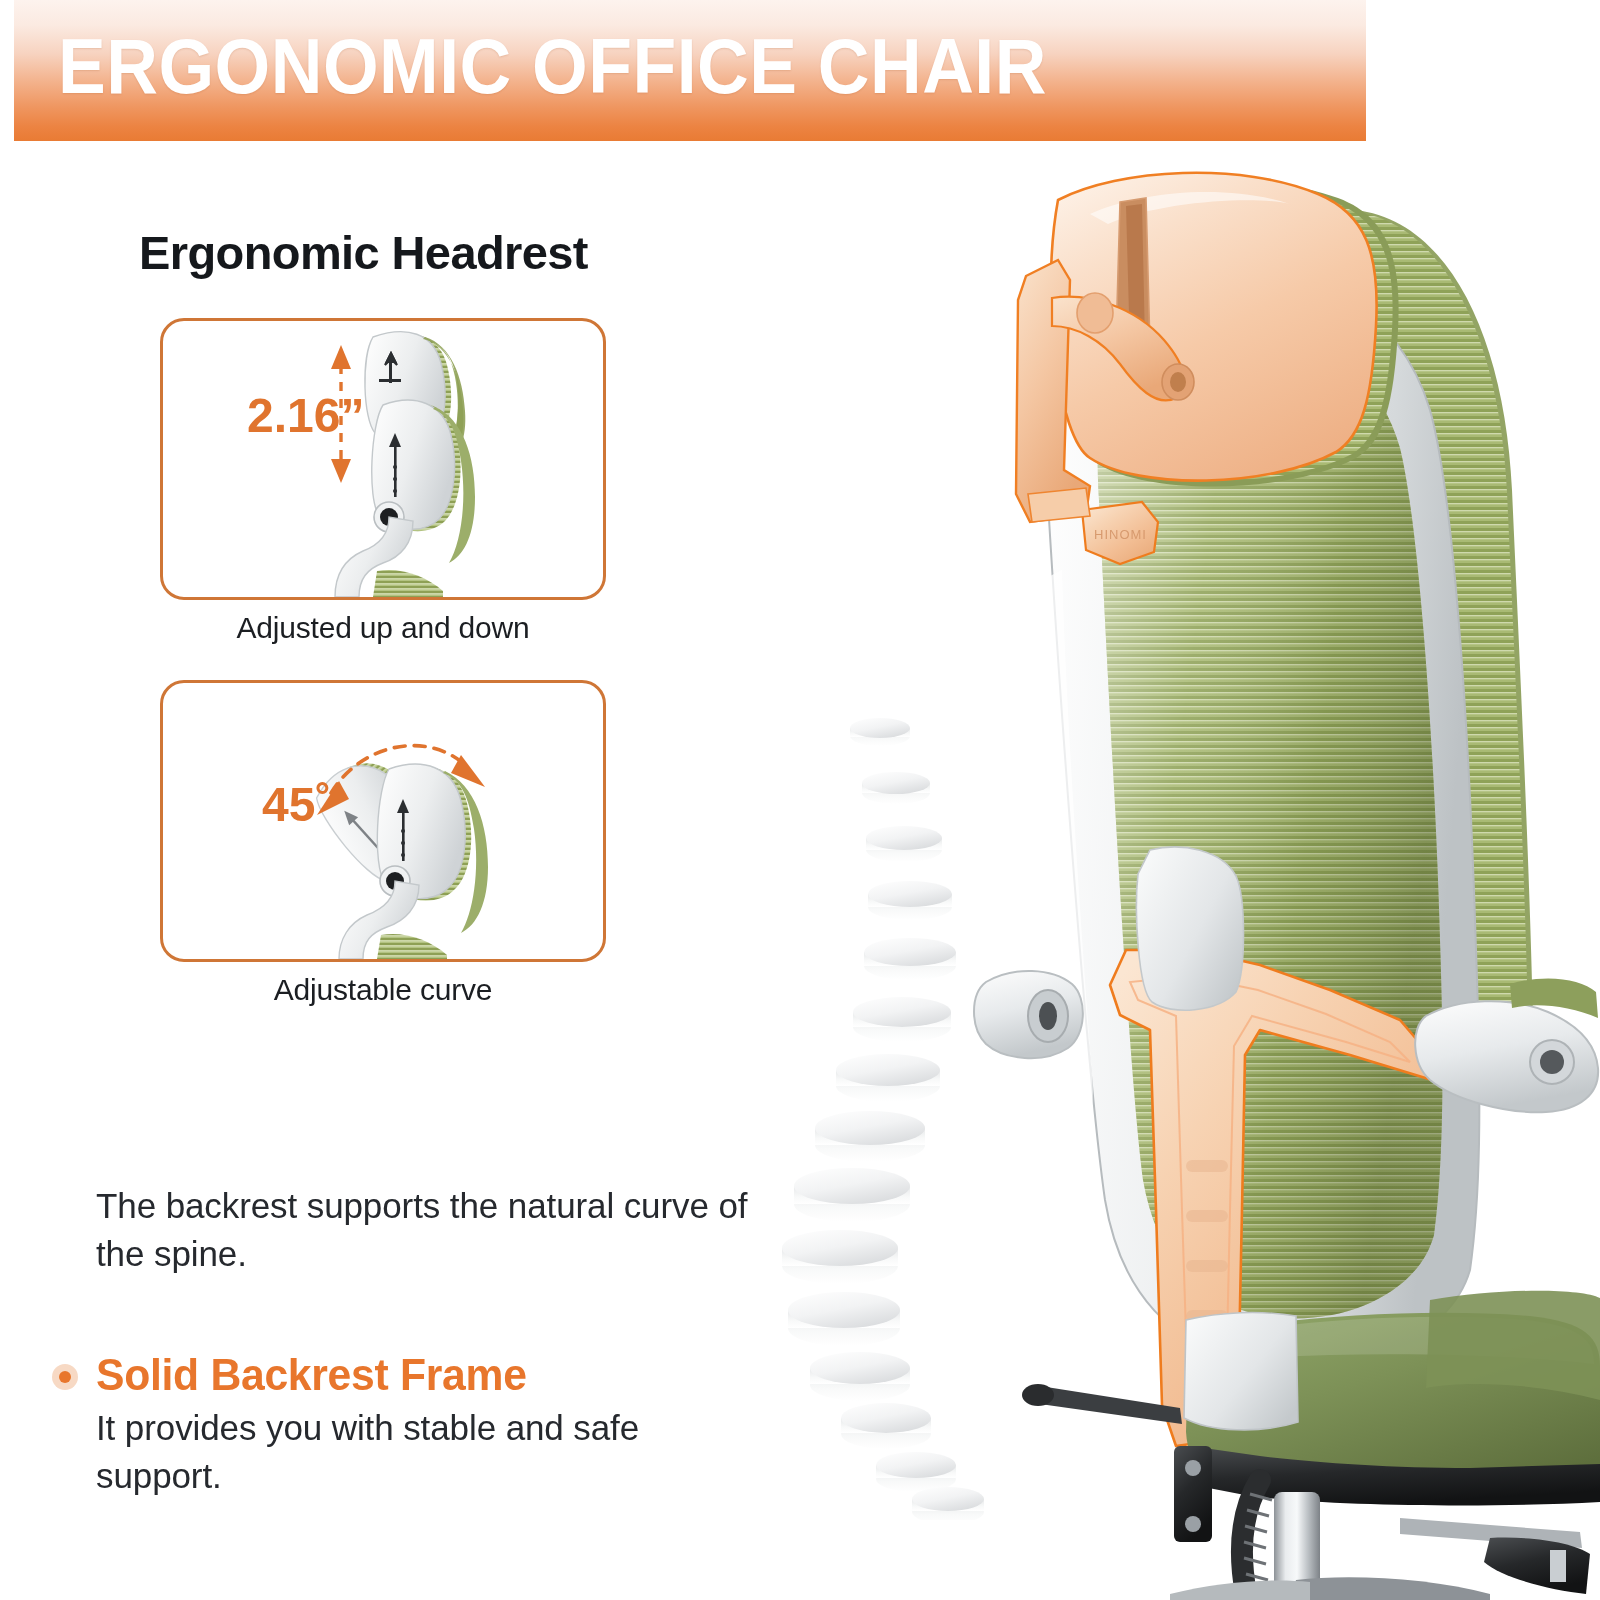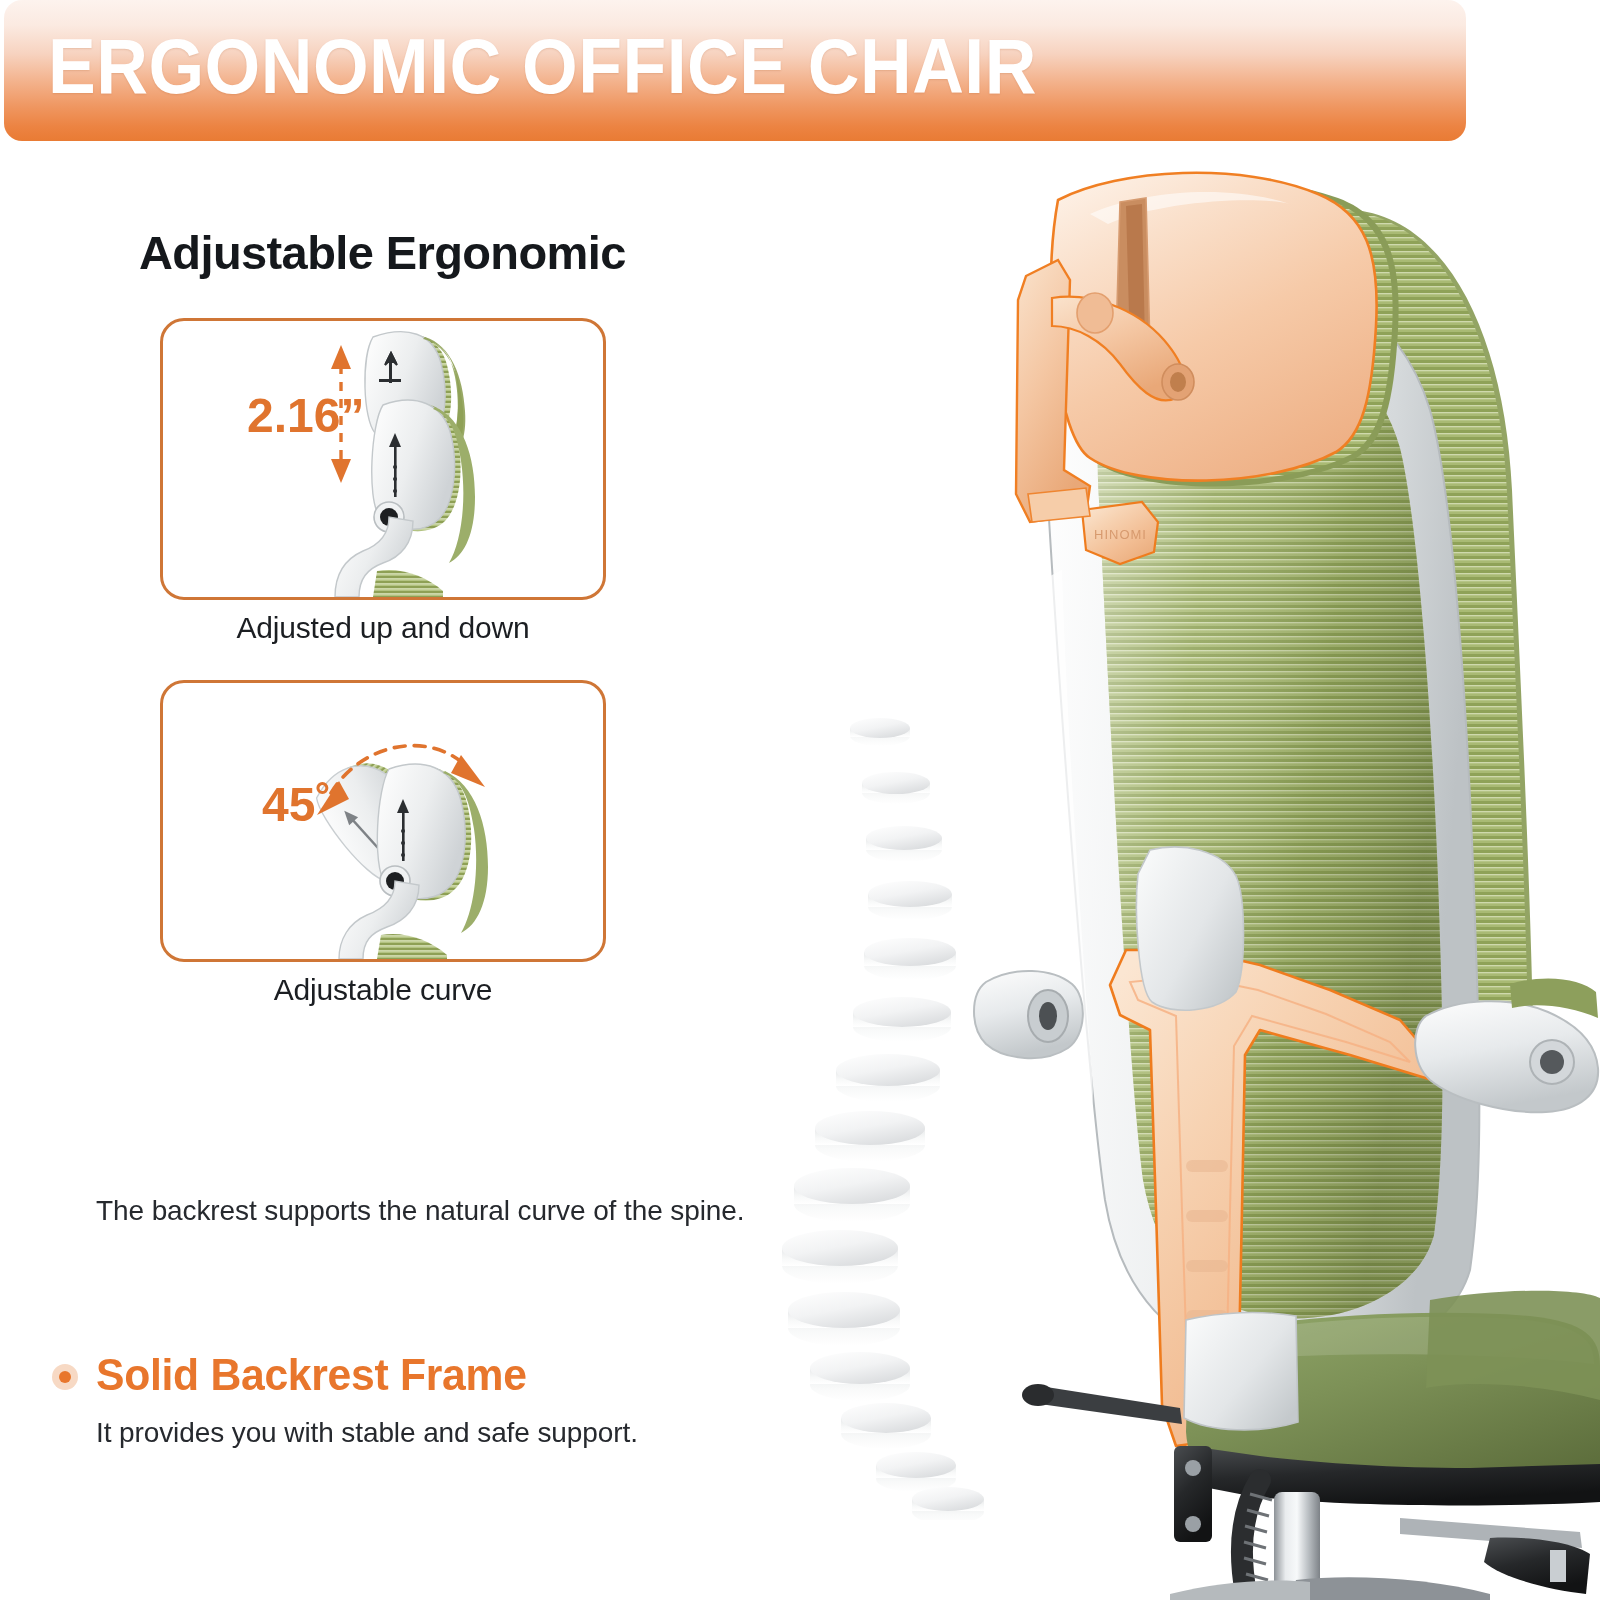--- a/index.html
+++ b/index.html
@@ -6,25 +6,24 @@
   html,body { width:1600px; height:1600px; }
   body {
     font-family:"Liberation Sans", sans-serif;
     background:#ffffff;
     position:relative;
     overflow:hidden;
   }
 
   
   #header {
-    position:absolute; left:4px; top:0; width:1462px; height:141px;
+    position:absolute; left:14px; top:0; width:1352px; height:141px;
     background:linear-gradient(to bottom,
         #fdf3ee 0%, #fbeae1 18%, #f7d3c0 38%,
         #f3b28c 58%, #ef9660 76%, #ec8342 90%, #e97b34 100%);
-    border-radius:18px;
   }
   #header-title {
     position:absolute; left:44px; top:22px;
     font-family:"Liberation Sans Narrow","Liberation Sans", sans-serif;
     font-weight:bold;
     font-size:77px;
     letter-spacing:0.5px;
     color:#ffffff;
     transform:scaleX(0.93);
     transform-origin:left center;
@@ -81,22 +80,22 @@
     background:#e8762c;
   }
   .feature-heading {
     position:absolute; left:44px; top:0;
     font-family:"Liberation Sans Narrow","Liberation Sans", sans-serif;
     font-weight:bold; font-size:44px; color:#e8762c;
     letter-spacing:-0.3px; white-space:nowrap;
     transform:scaleX(0.97); transform-origin:left center;
   }
   .feature-body {
-    margin-left:44px; margin-top:12px;
-    font-size:28px; line-height:1.36; color:#26292e;
+    margin-left:44px; margin-top:2px;
+    font-size:35px; line-height:1.36; color:#26292e;
     font-weight:400; letter-spacing:-0.1px;
     max-width:660px;
   }
 
   
   #disc-trail { position:absolute; left:770px; top:690px; width:300px; height:830px; }
 
   
   #chair { position:absolute; left:790px; top:150px; width:810px; height:1450px; }
   #chair svg { display:block; }
@@ -393,21 +392,21 @@
         </g>
       <g transform="translate(178,812)">
           <ellipse cx="0" cy="10" rx="36" ry="12" fill="url(#discSide)"></ellipse>
           <rect x="-36" y="-3" width="72" height="12" fill="url(#discSide)"></rect>
           <ellipse cx="0" cy="-3" rx="36" ry="12" fill="url(#discTop)"></ellipse>
         </g>
     </g>
   </svg>
 </div>
 
-<div id="section-title">Adjustable Ergonomic</div>
+<div id="section-title">Ergonomic Headrest</div>
 
 <div class="demo-panel" id="panel-1">
   <svg width="440" height="276" viewBox="0 0 440 276" xmlns="http://www.w3.org/2000/svg">
     <defs>
       <pattern id="mp1" width="5" height="5" patternUnits="userSpaceOnUse">
         <rect width="5" height="5" fill="#b3c382"></rect>
         <rect width="5" height="2.2" fill="#8ea055"></rect>
         <rect y="2.4" width="5" height="1" fill="#e2e9c9"></rect>
       </pattern>
       <linearGradient id="wg1" x1="0" y1="0" x2="1" y2="0.5">

